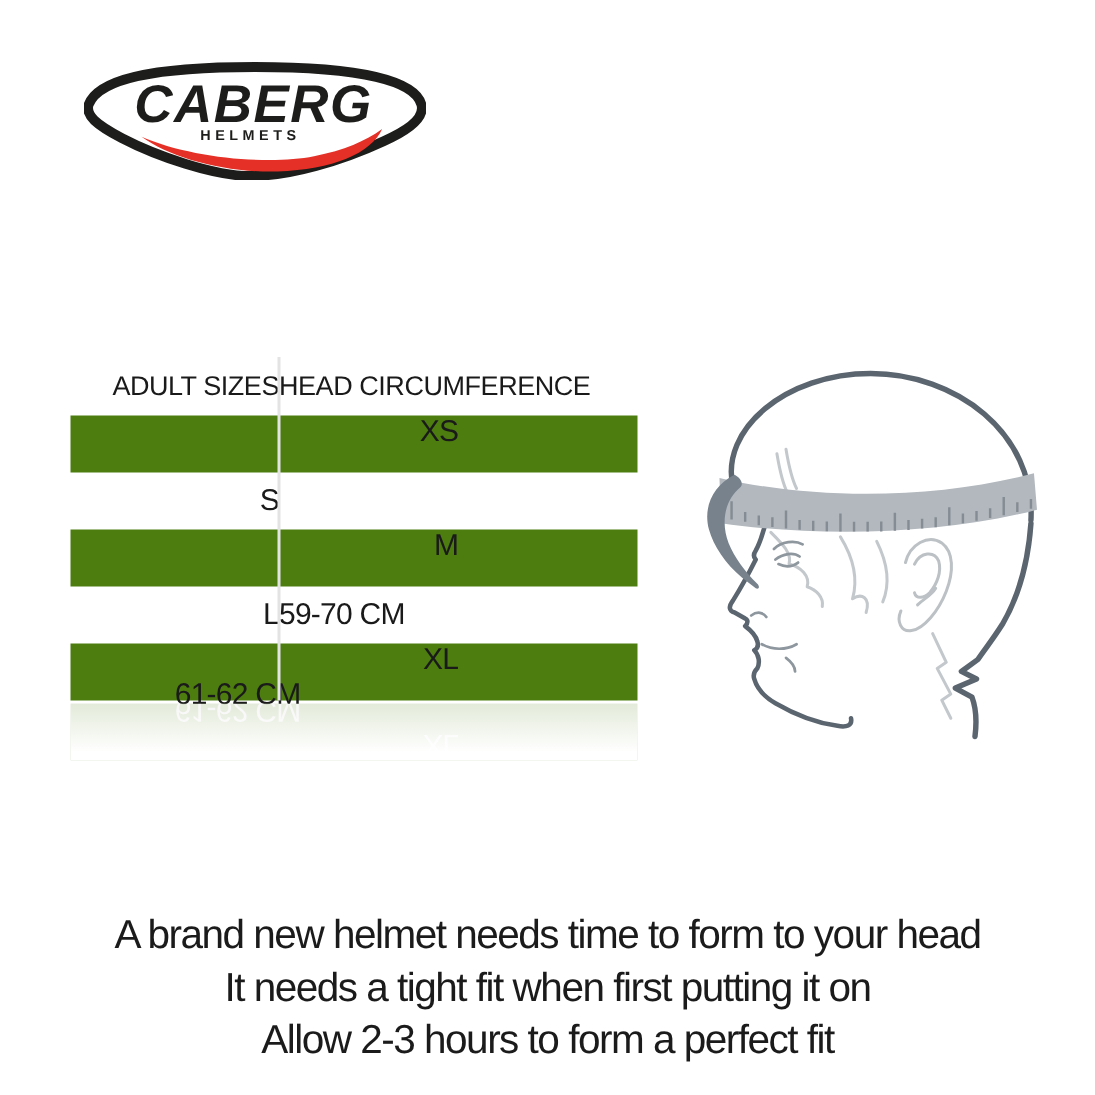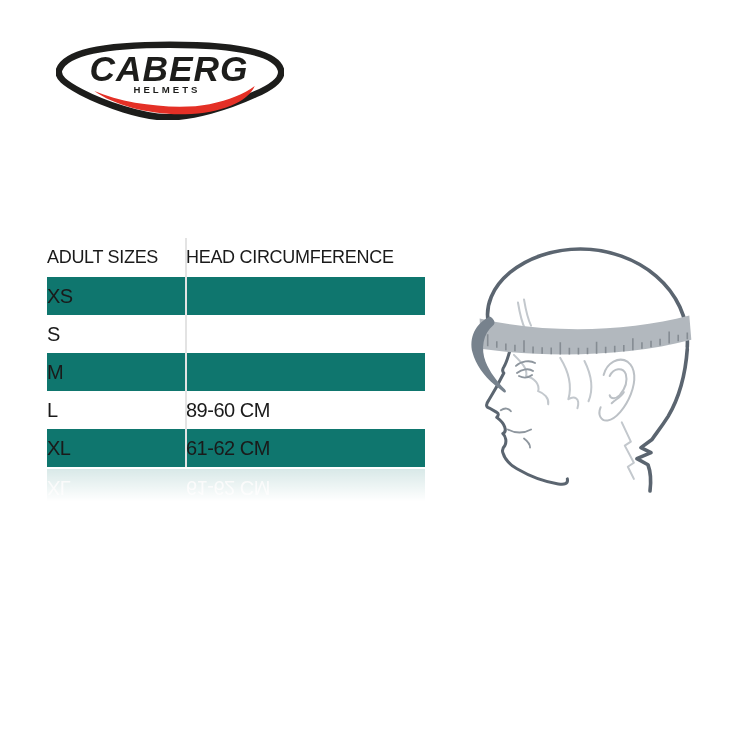--- a/index.html
+++ b/index.html
@@ -7,24 +7,24 @@
               font-family:"Liberation Sans", sans-serif; }
   .stage { position:relative; width:730px; height:638px; background:#fff; }
 
   
   .logo { position:absolute; left:56px; top:41px; width:228px; height:79px; }
 
   
   .size-table { position:absolute; left:47px; top:238px; width:378px; color:#1a1a1a; }
   .trow { display:flex; height:38px; }
   .thead { height:39px; font-size:18px; letter-spacing:-0.3px; }
-  .trow .c1 { width:139px; text-align:left; align-self:center; }
+  .trow .c1 { width:139px; text-align:right; align-self:center; }
   .trow .c2 { width:239px; text-align:left; align-self:center; }
   .body-row { font-size:20px; letter-spacing:-0.5px; }
-  .row-alt { background:#0f766e; }
+  .row-alt { background:#4d7c0f;flex-direction:column; }
   .col-divider { position:absolute; left:138px; top:0; width:2px; height:229px;
                  background:#e3e3e3; }
 
   
   .table-reflection { position:absolute; left:47px; top:469px; width:378px; height:38px;
                       overflow:hidden; }
   .table-reflection .mirror { transform:scaleY(-1); opacity:0.35; }
   .table-reflection .mirror .trow { color:#cfcfcf; }
   .table-reflection .fade { position:absolute; inset:0;
       background:linear-gradient(to bottom, rgba(255,255,255,0.55), #ffffff 85%); }
@@ -61,21 +61,21 @@
       <div class="c1">XS</div>
     </div>
     <div class="trow body-row">
       <div class="c1">S</div>
     </div>
     <div class="trow body-row row-alt">
       <div class="c1">M</div>
     </div>
     <div class="trow body-row">
       <div class="c1">L</div>
-      <div class="c2">89-60 CM</div>
+      <div class="c2">59-70 CM</div>
     </div>
     <div class="trow body-row row-alt">
       <div class="c1">XL</div>
       <div class="c2">61-62 CM</div>
     </div>
   </div>
 
   <div class="table-reflection">
     <div class="mirror">
       <div class="trow body-row row-alt">
@@ -133,14 +133,19 @@
              M96,109.5 L96,97.5 M105,109.5 L105,103 M114,109.5 L114,103 M123,109.4 L123,102.9
              M132,109 L132,97 M141,108.4 L141,101.9 M150,107.5 L150,101 M159,106.6 L159,100.1
              M168,105.4 L168,93.4 M177,104 L177,97.5 M186,102.4 L186,95.9 M195,100.6 L195,94.1
              M204,98.7 L204,86.7 M213,96.6 L213,90.1 M222,94.4 L222,87.9" stroke="#858c93" stroke-width="1.6" fill="none"></path>
 
     <path d="M 26,72 C 12,79 5,93 9,108 C 12,119 20,131 31,140
              L 40,147 C 42,148 43,146 41,144
              C 33,136 26,127 22,117 C 17,104 19,89 30,80 C 32,78 30,74 26,72 Z" fill="#77828d"></path>
   </svg>
 
+  <div class="caption">
+    <div>A brand new helmet needs time to form to your head</div>
+    <div>It needs a tight fit when first putting it on</div>
+    <div>Allow 2-3 hours to form a perfect fit</div>
+  </div>
 
 </div>
 
 </body></html>

